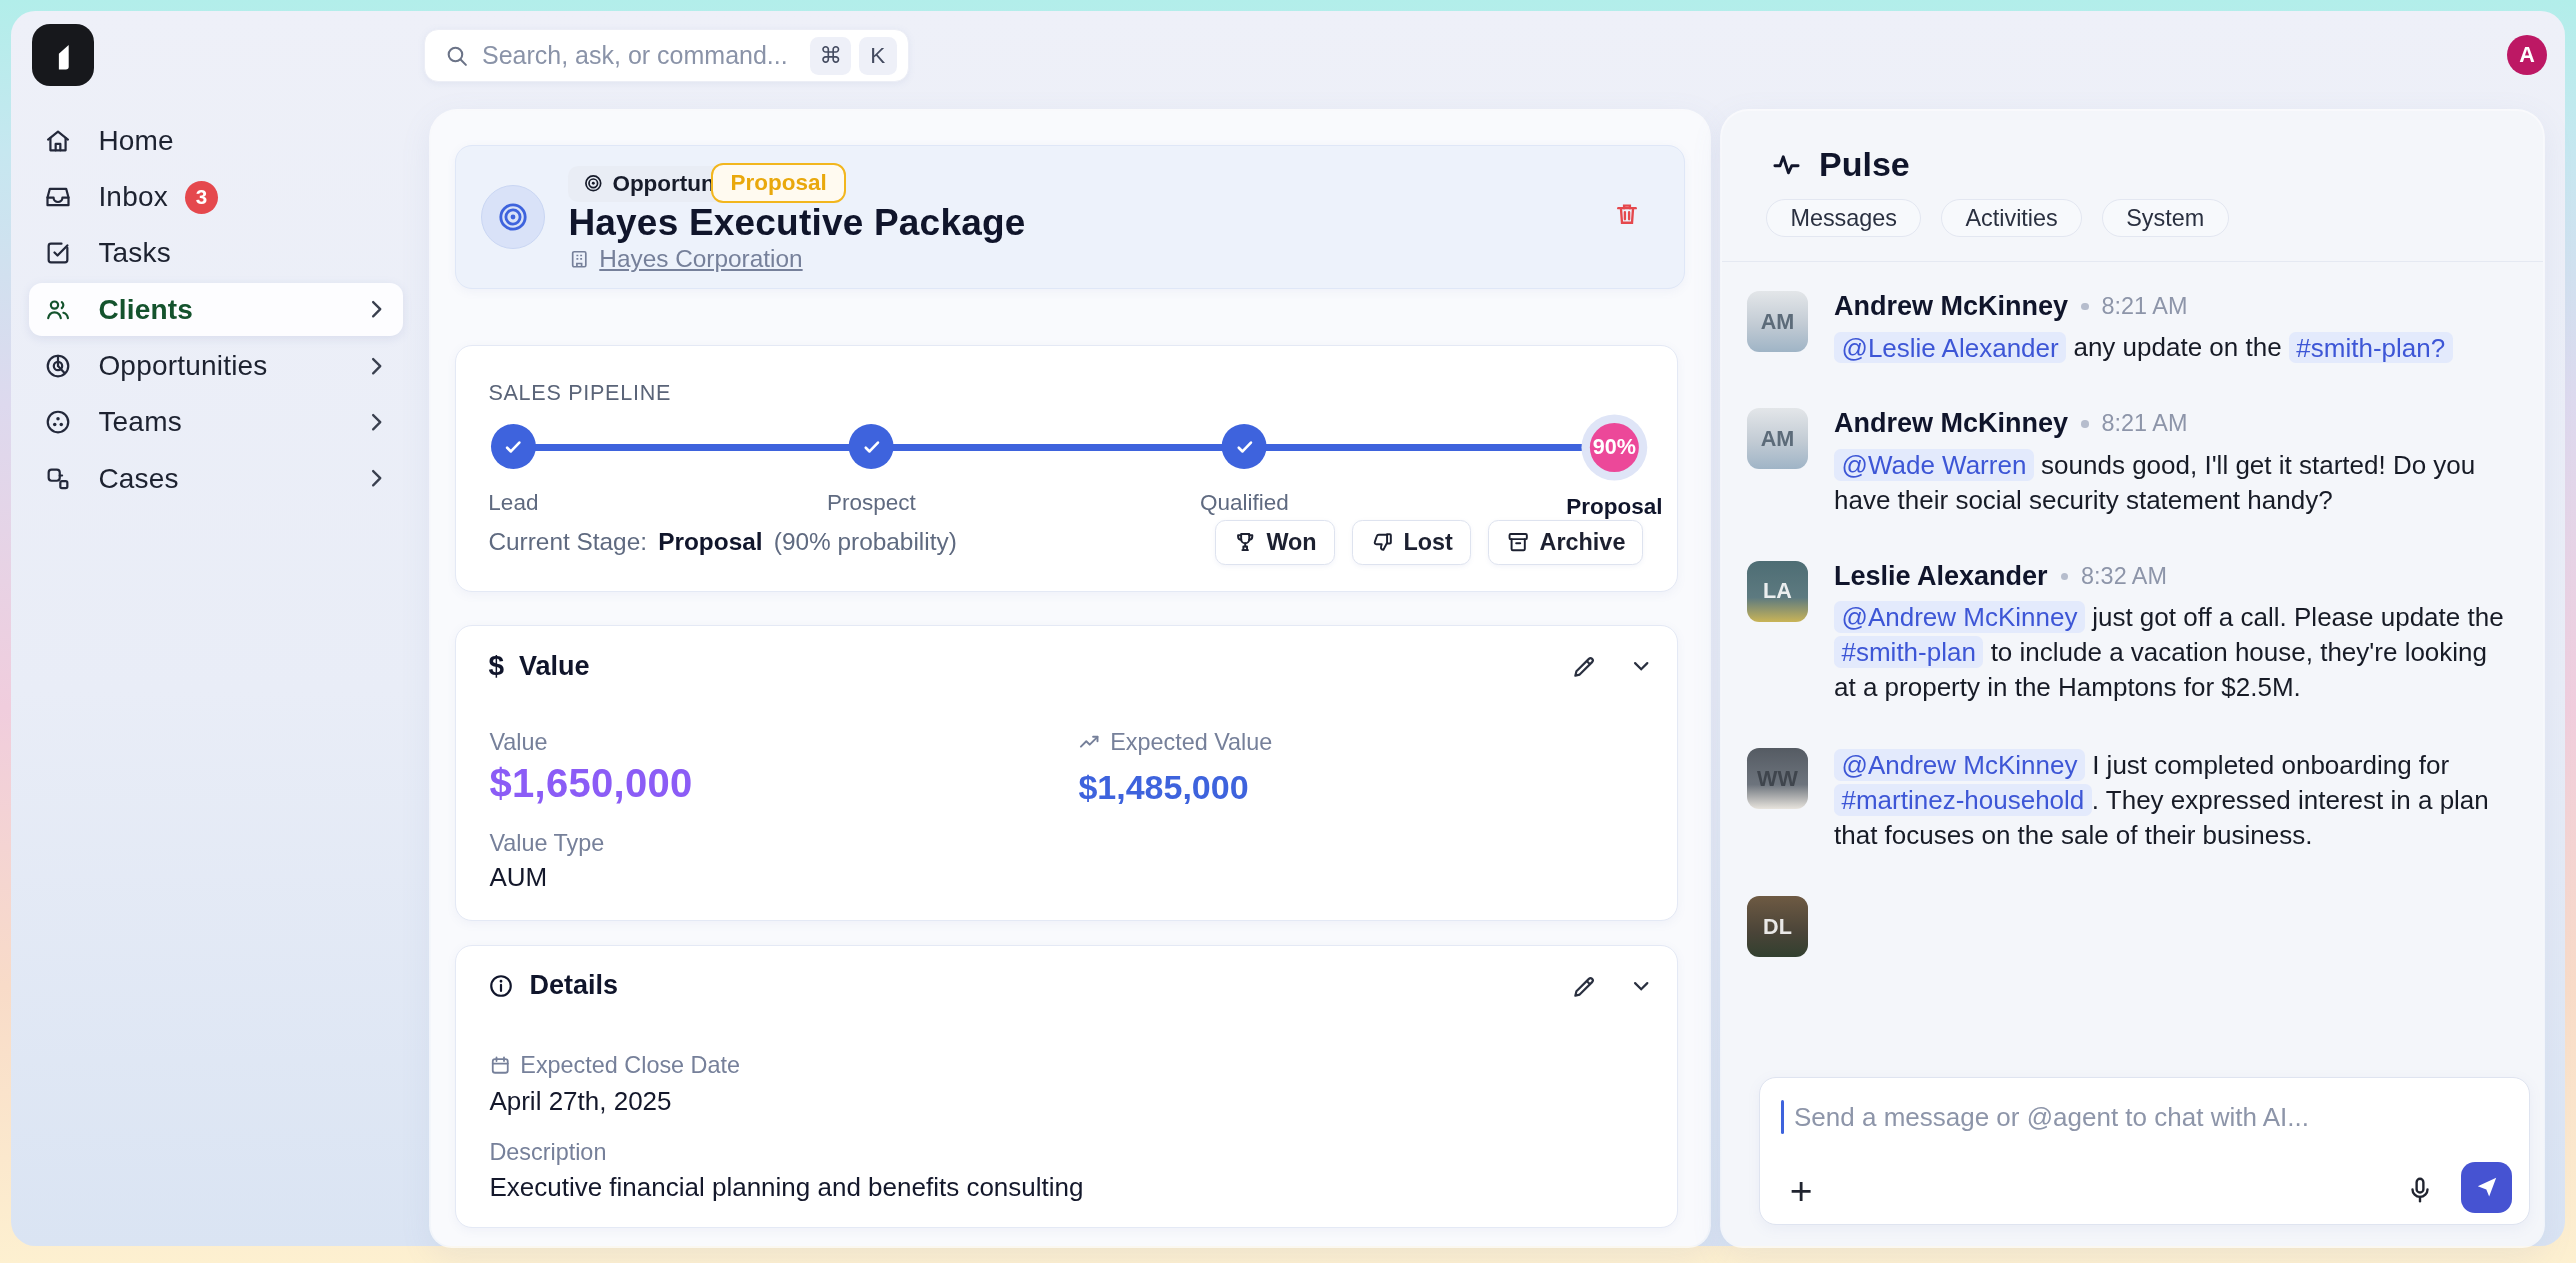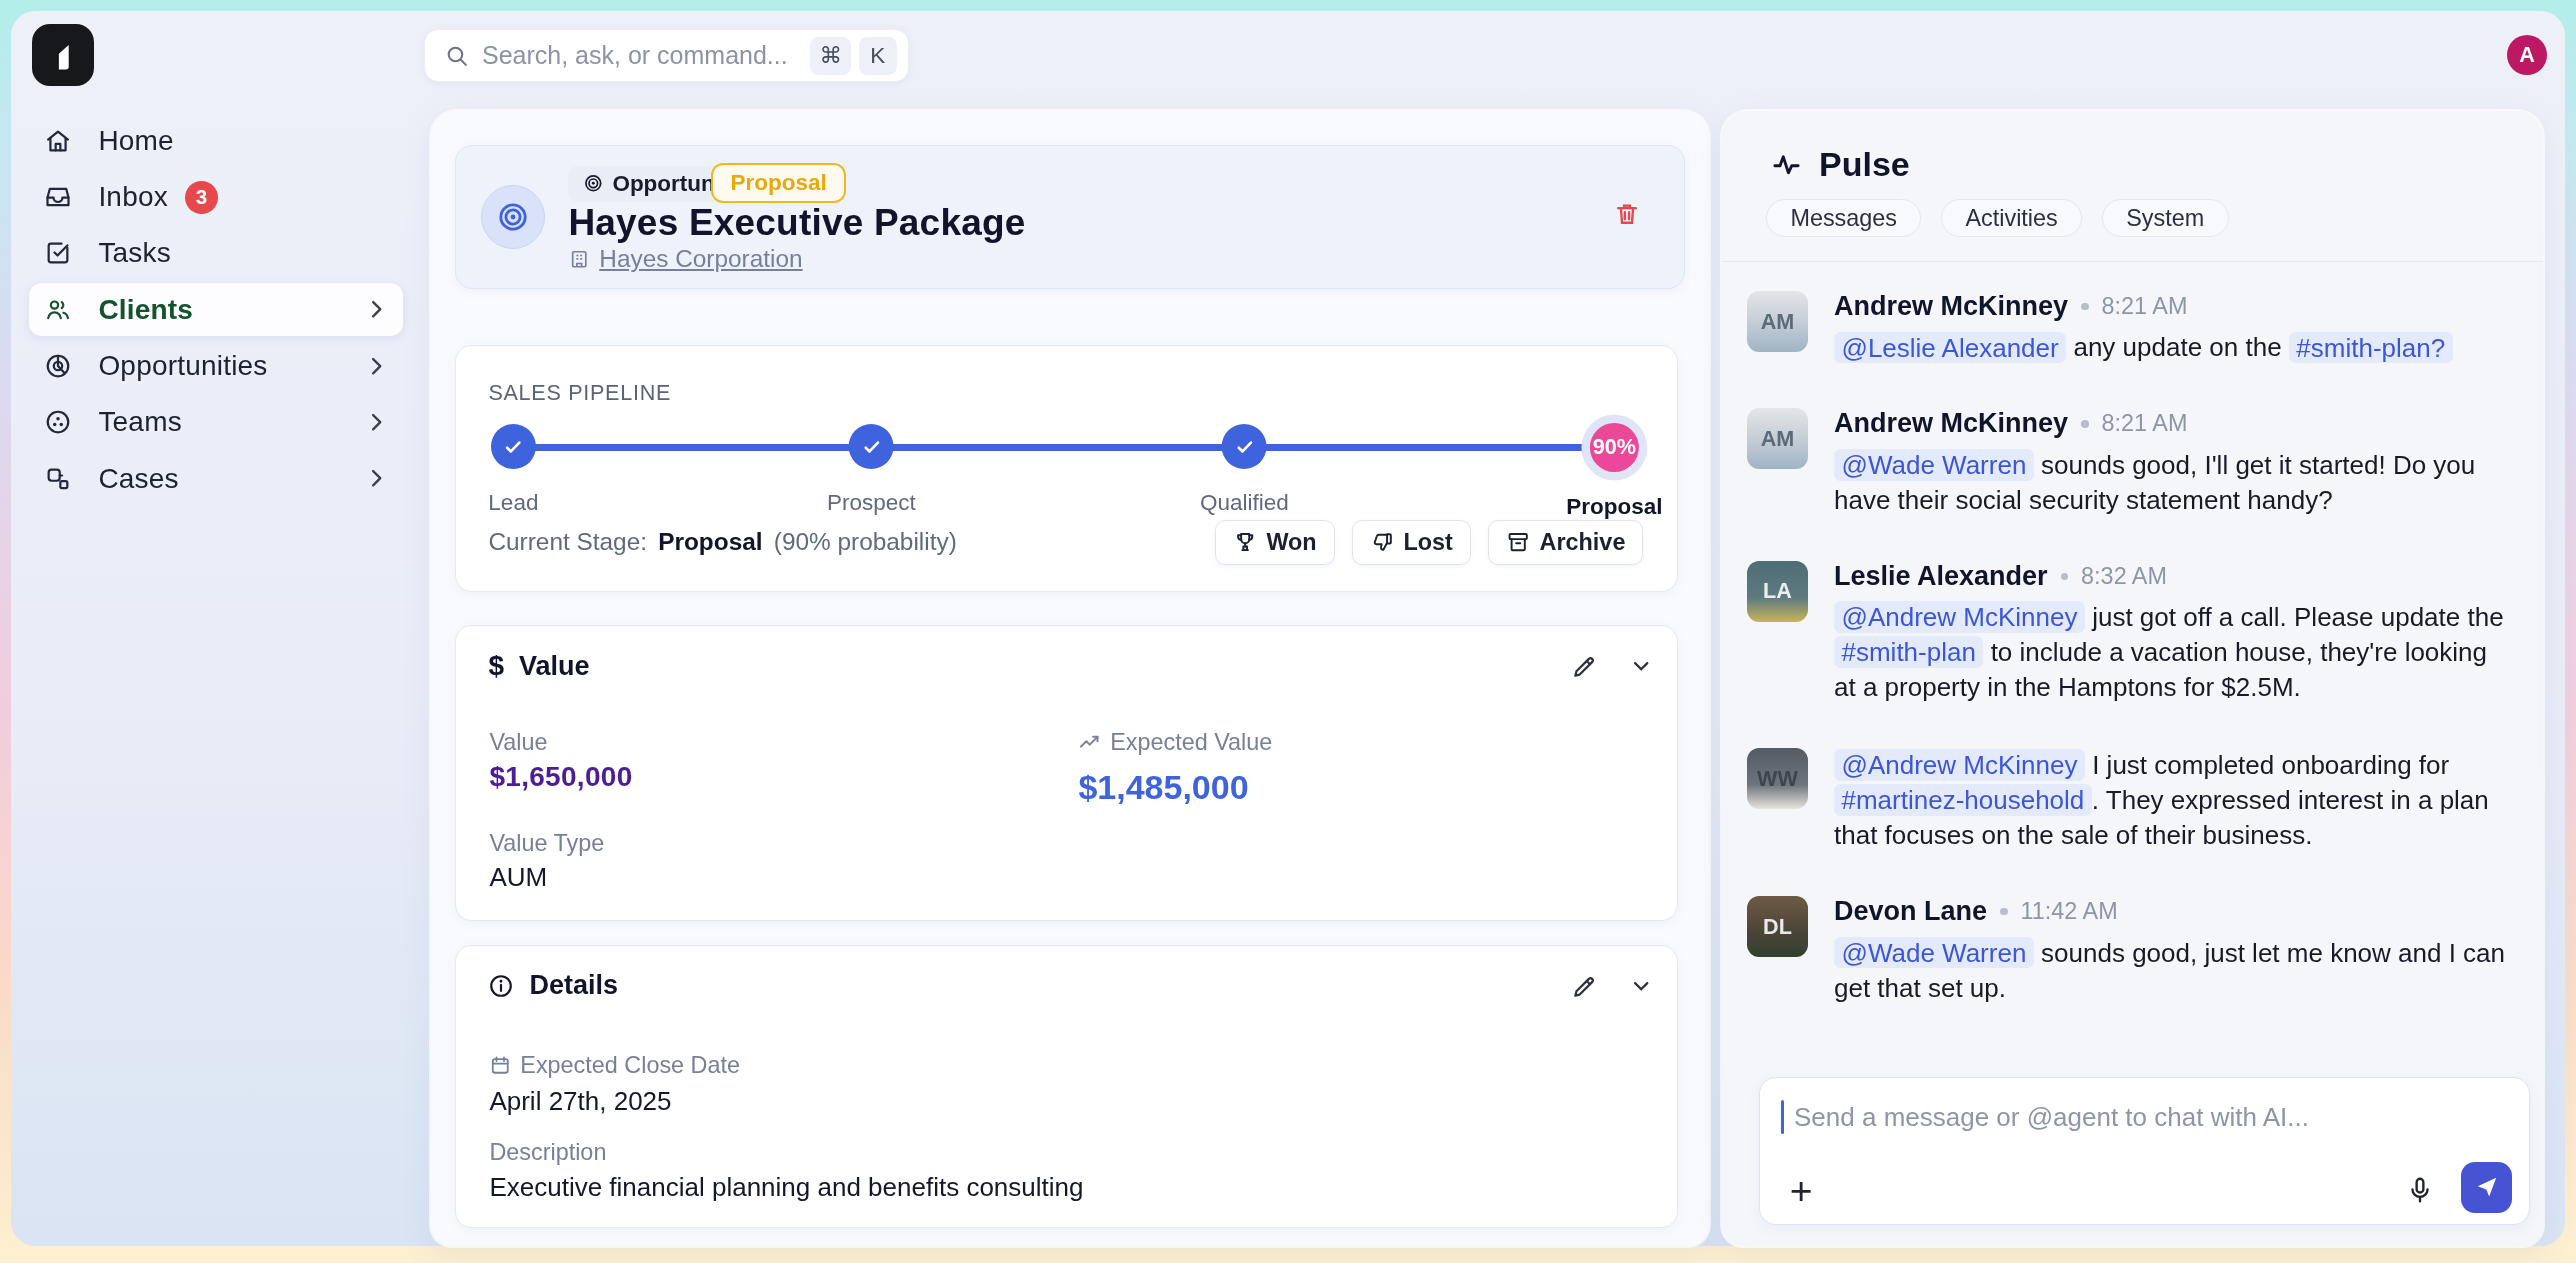--- a/index.html
+++ b/index.html
@@ -83,21 +83,21 @@
 
   
   .value-card { left:24.4px; top:514px; width:1223px; height:296px; }
   .details-card { left:24.4px; top:834px; width:1223px; height:283px; }
   .card-head { position:absolute; left:32px; top:24.4px; display:flex; align-items:center; gap:15px;
     font-size:27px; font-weight:700; color:#10152b; }
   .card-tools { position:absolute; right:24.4px; top:28px; display:flex; gap:32px; color:#2a3040; }
   .card-tools span { cursor:pointer; display:flex; }
   .f-label { position:absolute; font-size:23.4px; color:#76809a; display:flex; align-items:center; gap:8.4px; }
   .f-value { position:absolute; font-size:26px; color:#14182b; }
-  .big-money { position:absolute; left:33px; top:135px; font-size:28px; font-weight:800; color:#4c1d95; letter-spacing:0.3px; }
+  .big-money { position:absolute; left:33px; top:135px; font-size:40px; font-weight:800; color:#8b5cf6; letter-spacing:0.3px; }
   .exp-money { position:absolute; left:622px; top:142px; font-size:34px; font-weight:800; color:#3e63dd; }
 
   
   .pulse-head { position:absolute; left:49px; top:34px; display:flex; align-items:center; gap:17px; }
   .pulse-head .p-title { font-size:34px; font-weight:800; color:#10152b; }
   .pulse-tabs { position:absolute; left:44px; top:88px; display:flex; gap:19.7px; }
   .p-tab { height:38px; border-radius:19.7px; background:#f7f9fc; border:1.4px solid #e3e7f1; padding:0 23.4px;
     font-family:inherit; font-size:23.4px; color:#2a3040; cursor:pointer; display:flex; align-items:center; }
   .pulse-divider { position:absolute; left:0; right:0; top:150px; height:1.4px; background:#e5e9f2; }
   .messages { position:absolute; left:25px; right:37px; top:180px; }
@@ -479,28 +479,20 @@
         </div>
       </div>
       <div class="msg">
         <div class="m-avatar av-WW">WW</div>
         <div class="m-body">
           <div class="m-text"><span class="chip">@Andrew McKinney</span><span> I just completed onboarding for </span><span class="chip">#martinez-household</span><span>. They expressed interest in a plan that focuses on the sale of their business.</span></div>
         </div>
       </div>
       <div class="msg">
         <div class="m-avatar av-DL">DL</div>
-        <div class="m-body">
-          <div class="m-top">
-            <span class="m-name">Devon Lane</span>
-            <span class="m-dot"></span>
-            <span class="m-time">11:42 AM</span>
-          </div>
-          <div class="m-text"><span class="chip">@Wade Warren</span><span> sounds good, just let me know and I can get that set up.</span></div>
-        </div>
       </div>
     </div>
 
   <div class="composer">
     <div class="caret"></div>
     <input class="composer-input" type="text" placeholder="Send a message or @agent to chat with AI..." style="">
     <button class="comp-plus">+</button>
     <span class="comp-mic">
       <svg width="30" height="30" viewBox="0 0 24 24" fill="none" stroke="currentColor" stroke-width="1.9" stroke-linecap="round">
         <rect x="9.3" y="3" width="5.4" height="11" rx="2.7"></rect>

